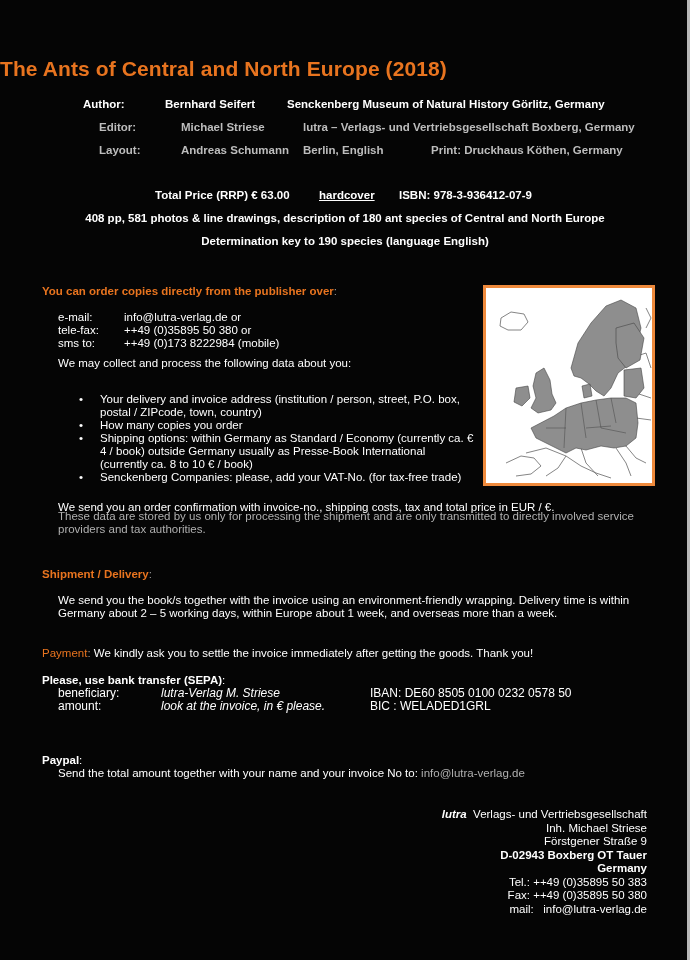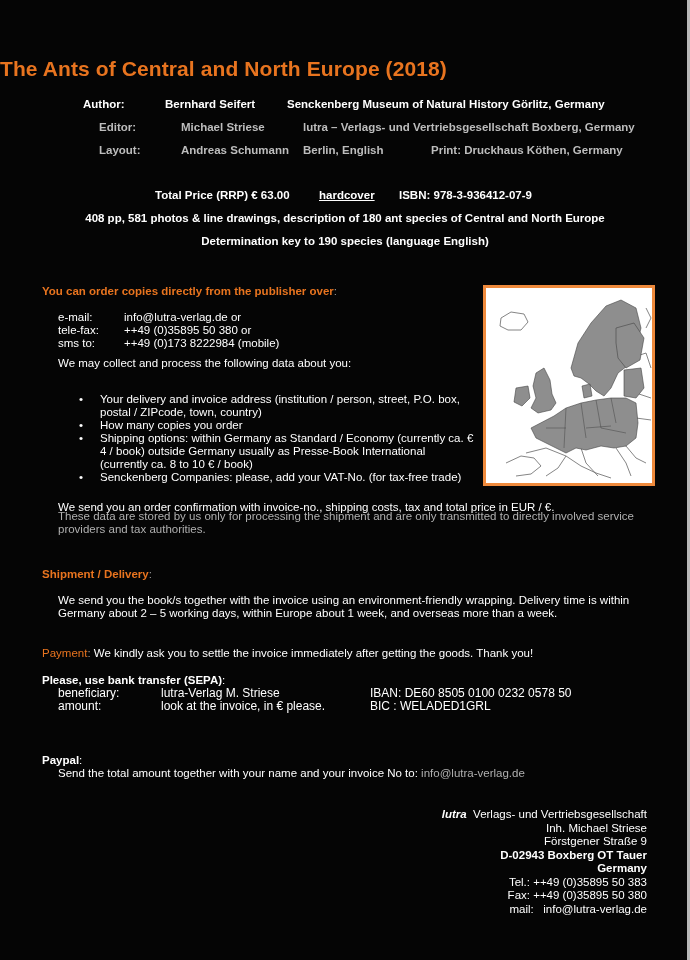--- a/index.html
+++ b/index.html
@@ -17,21 +17,21 @@
   .body-text { font-size: 11.5px; color: #ffffff; line-height: 13px; }
   .grey-text { color: #b0b0b0; }
   .contact-row { display: flex; font-size: 11.5px; line-height: 13px; }
   .contact-row .lbl { width: 66px; }
   ul.bullets { list-style: none; font-size: 11.5px; line-height: 13px; }
   ul.bullets li { position: relative; padding-left: 22px; white-space: normal; }
   ul.bullets li::before { content: "•"; position: absolute; left: 1px; top: 0; }
   .map-frame { position: absolute; left: 483px; top: 285px; width: 172px; height: 201px; border: 3px solid #ef8a3c; background: #ffffff; overflow: hidden; }
   .bank-row { display: flex; font-size: 12px; line-height: 13px; }
   .bank-row .c1 { width: 103px; }
-  .bank-row .c2 { width: 209px; }
+  .bank-row .c2 { width: 209px; font-style: italic; }
   .bold { font-weight: bold; }
   .addr { right: 43px; text-align: right; font-size: 11.5px; line-height: 13.5px; }
   .addr .brand { font-weight: bold; font-style: italic; }
 </style>
 </head>
 <body>
 
 <div class="edge-right"></div>
 
 <h1 class="abs title">The Ants of Central and North Europe (2018)</h1>

